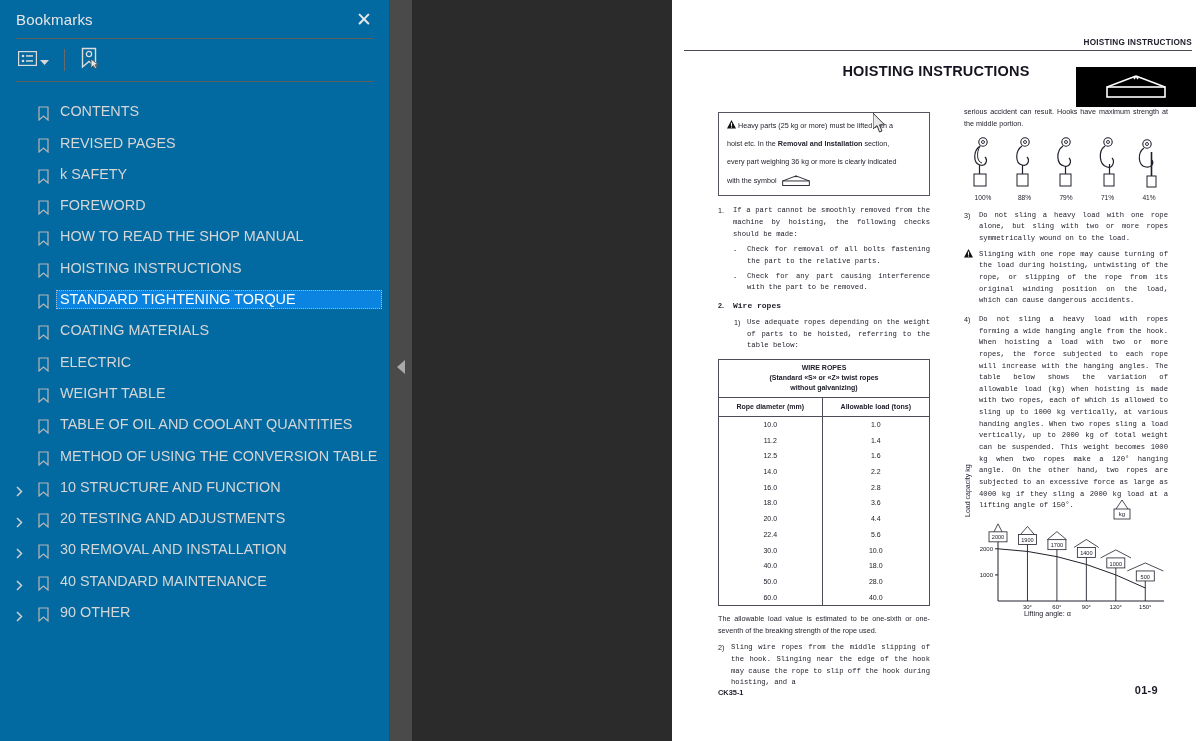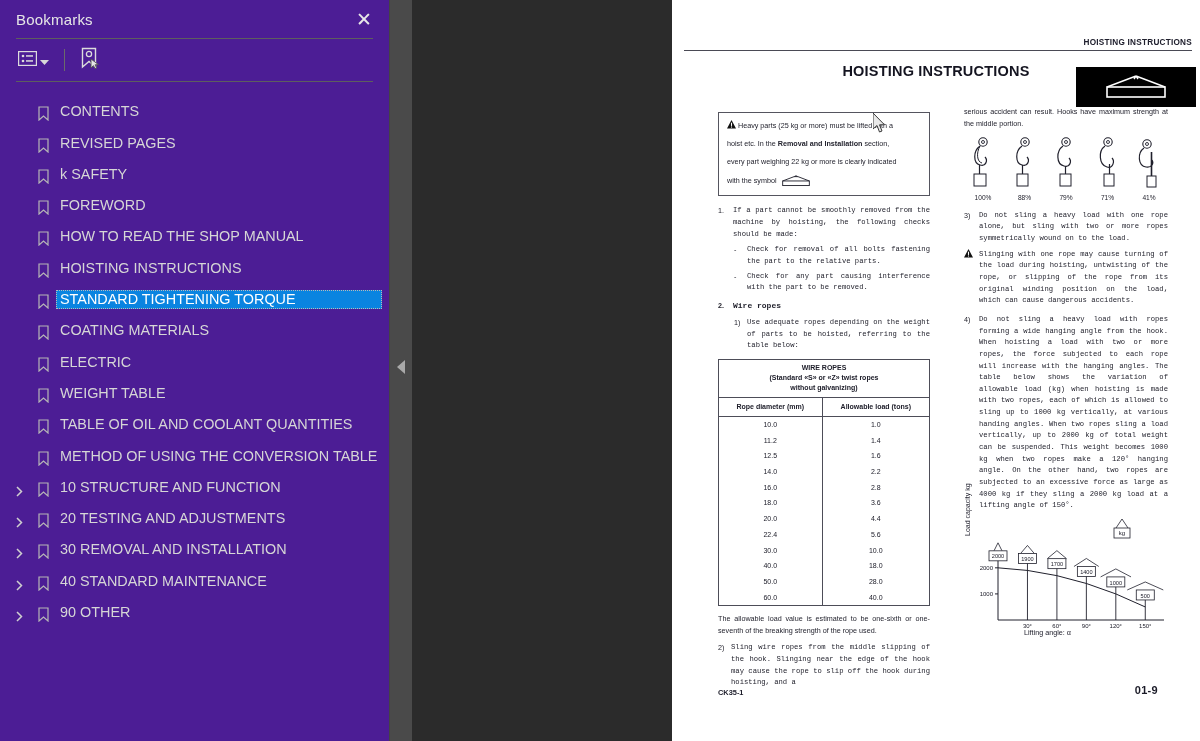--- a/index.html
+++ b/index.html
@@ -5,21 +5,21 @@
   * { box-sizing: border-box; margin: 0; padding: 0; }
   html, body {
     width: 1200px; height: 741px;
     font-family: "Liberation Sans", sans-serif;
     overflow: hidden; background: #2b2b2b;
   }
   #app { position: relative; width: 1200px; height: 741px; display: flex; }
 
   
   #sidebar {
-    width: 390px; height: 741px; background: #4c1d95;
+    width: 390px; height: 741px; background: #0369a1;
     display: flex; flex-direction: column; flex: none;
     border-right: 1px solid #454545;
   }
   #sb-header {
     height: 38px; display: flex; align-items: center;
     padding: 0 14px 0 16px; position: relative;
   }
   #sb-title { color: #e6e6e6; font-size: 15px; letter-spacing: .2px; }
   #sb-close {
     margin-left: auto; color: #e8e8e8; font-size: 19px; line-height: 1;
@@ -125,21 +125,21 @@
   table.wire td.v { text-align: center; padding: 2.2px 2px; border-top: none; border-bottom: none; }
   table.wire tr.last td.v { border-bottom: 1px solid #4d4d58; }
   .table-note { margin-top: 7px; text-align: justify; }
 
   
   .hooks { display: flex; justify-content: space-between; margin: 7px 2px 4px 2px; }
   .hook { width: 34px; text-align: center; }
   .hook .pct { font-size: 6.6px; margin-top: 1px; }
 
   
-  #chart-wrap { position: absolute; left: 292px; top: 508px; width: 204px; height: 130px; }
+  #chart-wrap { position: absolute; left: 292px; top: 489px; width: 204px; height: 130px; }
   .chart-ylabel {
     position: absolute; left: 0px; top: 28px;
     transform: rotate(-90deg); transform-origin: left top;
     font-size: 7px; white-space: nowrap;
   }
   .chart-xlabel {
     position: absolute; left: 60px; top: 120px; font-size: 7.2px;
   }
 
   
@@ -393,21 +393,21 @@
         <div class="warn-box">
           <span class="warn-line">
             <svg width="9" height="9" viewBox="0 0 10 10" style="vertical-align:-1px">
                 <polygon points="5,0 10,9.5 0,9.5" fill="#111"></polygon>
                 <rect x="4.4" y="3" width="1.2" height="3.6" fill="#fff"></rect>
                 <rect x="4.4" y="7.2" width="1.2" height="1.2" fill="#fff"></rect>
               </svg>
             <span>Heavy parts (25 kg or more) must be lifted with a</span>
           </span>
           <span class="warn-line"><span>hoist etc. In the </span><b>Removal and Installation</b><span> section,</span></span>
-          <span class="warn-line">every part weighing 22 kg or more is clearly indicated</span>
+          <span class="warn-line">every part weighing 36 kg or more is clearly indicated</span>
           <span class="warn-line">
             <span>with the symbol</span>
             <svg width="34" height="13" viewBox="0 0 74 26" style="vertical-align:-4px">
               <path d="M37 3 L8 14 M37 3 L66 14 M37 3 L35 6 M37 3 L39 6" stroke="#20202c" stroke-width="2" fill="none"></path>
               <rect x="8" y="14" width="58" height="10" fill="none" stroke="#20202c" stroke-width="2"></rect>
             </svg>
           </span>
         </div>
 
         <div class="numlist">

